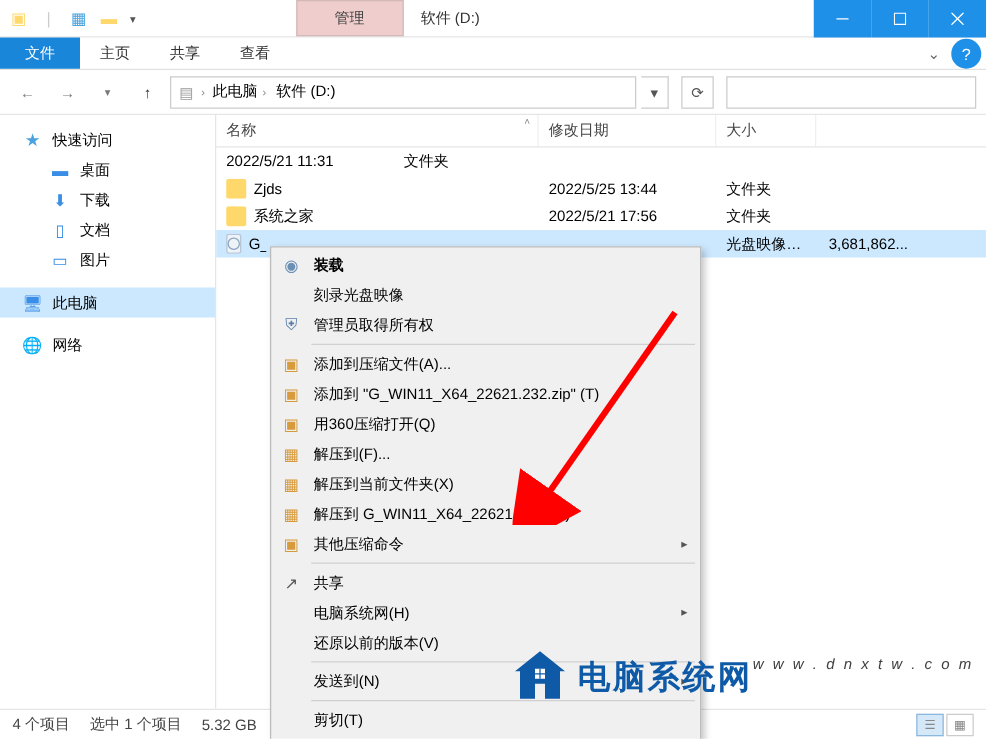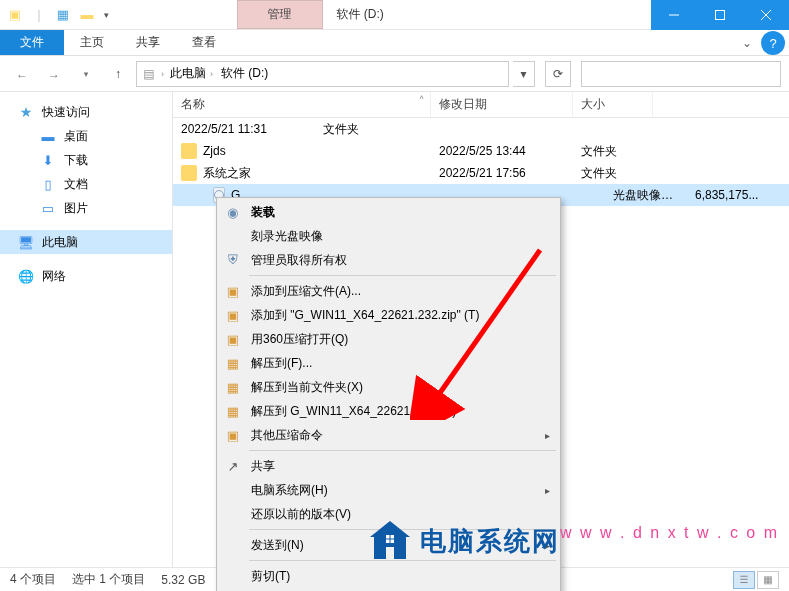--- a/index.html
+++ b/index.html
@@ -63,21 +63,21 @@
 .pc-i { color:#3a8ee6;font-size:13px;}
 .net-i { color:#3a8ee6;font-size:13px;}
 
 
 .filelist { flex: 1; position: relative; }
 .filelist .headers { display: flex; height: 26px; border-bottom: 1px solid #e5e5e5; }
 .filelist .hcol { display: flex; align-items: center; padding: 0 8px; color: #444; border-right: 1px solid #f0f0f0; position:relative; }
 .filelist .hcol .sort { font-size:8px; color:#888; position:absolute; right:6px; top:1px;}
 .filelist .rows { }
 .filelist .row { display: flex; height: 22px; align-items: center; }
-.filelist .row.sel { background: #cce8ff; padding-left: 32px; }
+.filelist .row.sel { background: #cce8ff; }
 .filelist .cell { padding: 0 8px; overflow: hidden; text-overflow: ellipsis; white-space: nowrap; }
 .filelist .cell.name { display:flex; align-items:center; gap:6px; }
 .folder-ico { width:16px;height:16px;background:#ffd86b;border-radius:2px;position:relative;}
 .folder-ico::before{content:"";position:absolute;top:-3px;left:0;width:7px;height:3px;background:#ffd86b;border-radius:1px 1px 0 0;}
 .iso-ico { width:16px;height:16px;background:#eef3f8;border:1px solid #b7c5d6;border-radius:2px;display:flex;align-items:center;justify-content:center;}
 .iso-ico::after{content:"";width:8px;height:8px;border:1px solid #8aa4c2;border-radius:50%;}
 
 .col-name { width: 258px; }
 .col-date { width: 142px; }
 .col-type { width: 82px; }
@@ -96,21 +96,21 @@
 .mi-icon.share{color:#555;}
 
 
 .arrow-annot { position: absolute; left: 410px; top: 240px; z-index: 200; pointer-events: none; }
 
 
 .watermark { position: absolute; right: 10px; bottom: 26px; z-index: 150; display:flex; align-items:center; gap:6px; pointer-events:none; }
 .watermark .wm-logo { width: 48px; height: 48px; }
 .watermark .wm-text { display:flex; flex-direction:row; }
 .watermark .wm-title { font-size: 26px; font-weight: bold; color: #0e5aa7; letter-spacing: 2px; }
-.watermark .wm-sub { font-size: 16px; color: #ec4899; letter-spacing: 2px; }
+.watermark .wm-sub { font-size: 12px; color: #404040; letter-spacing: 2px; font-style: italic; }
 
 
 .statusbar { position: absolute; bottom: 0; left: 0; right: 0; height: 24px; border-top: 1px solid #e5e5e5; display: flex; align-items: center; padding: 0 10px; gap: 16px; color: #444; background:#fff; }
 .statusbar .sview { margin-left:auto; display:flex; gap:2px; }
 .statusbar .sview .vb { width:22px;height:18px;border:1px solid #ccc;display:flex;align-items:center;justify-content:center;font-size:10px;color:#888;}
 .statusbar .sview .vb.on { background:#d5e8f8;border-color:#8db8de;}
 </style>
 </head>
 <body>
 
@@ -245,21 +245,21 @@
         <div class="cell col-type">文件夹</div>
         <div class="cell col-size"></div>
       </div>
       <div class="row sel">
         <div class="cell name col-name" style="width:40px">
             <span class="iso-ico"></span>
             <span>G_</span>
           </div>
         <div class="cell" style="width:360px"></div>
         <div class="cell col-type">光盘映像文件</div>
-        <div class="cell col-size" style="text-align:left">6,835,175...</div>
+        <div class="cell col-size" style="text-align:left">3,681,862...</div>
       </div>
     </div>
   </div>
 </div>
 
 <div class="ctxmenu">
   <div class="mi bold">
       <span class="mi-icon disk">◉</span>
       <span class="mi-label">装载</span>
     </div>

